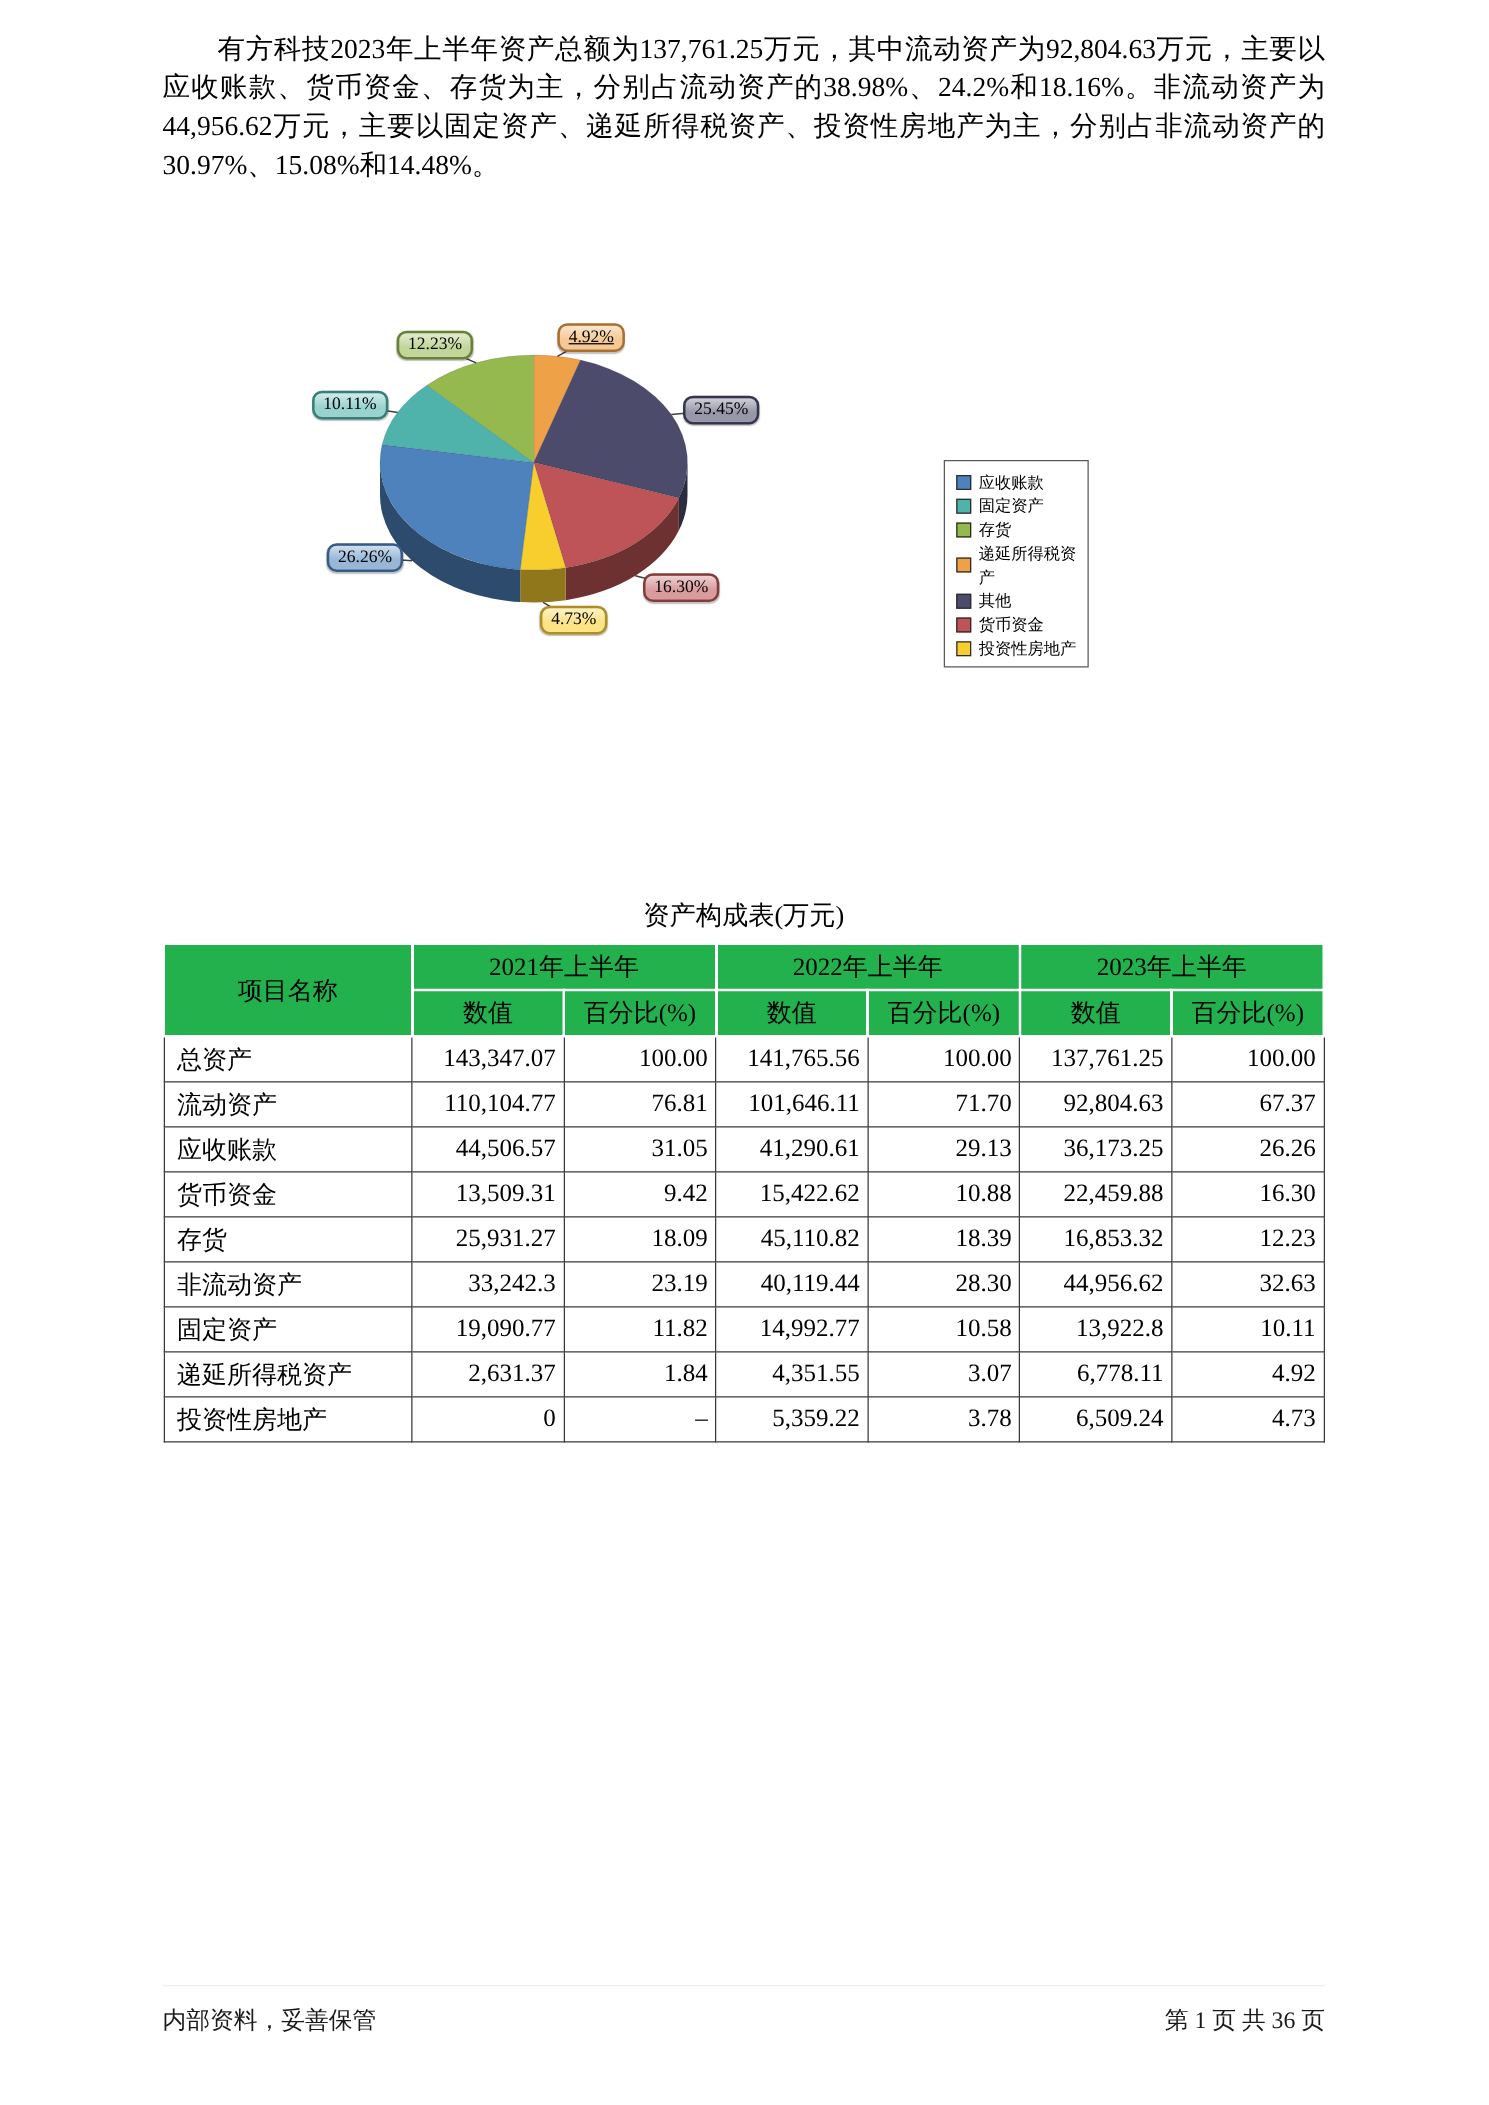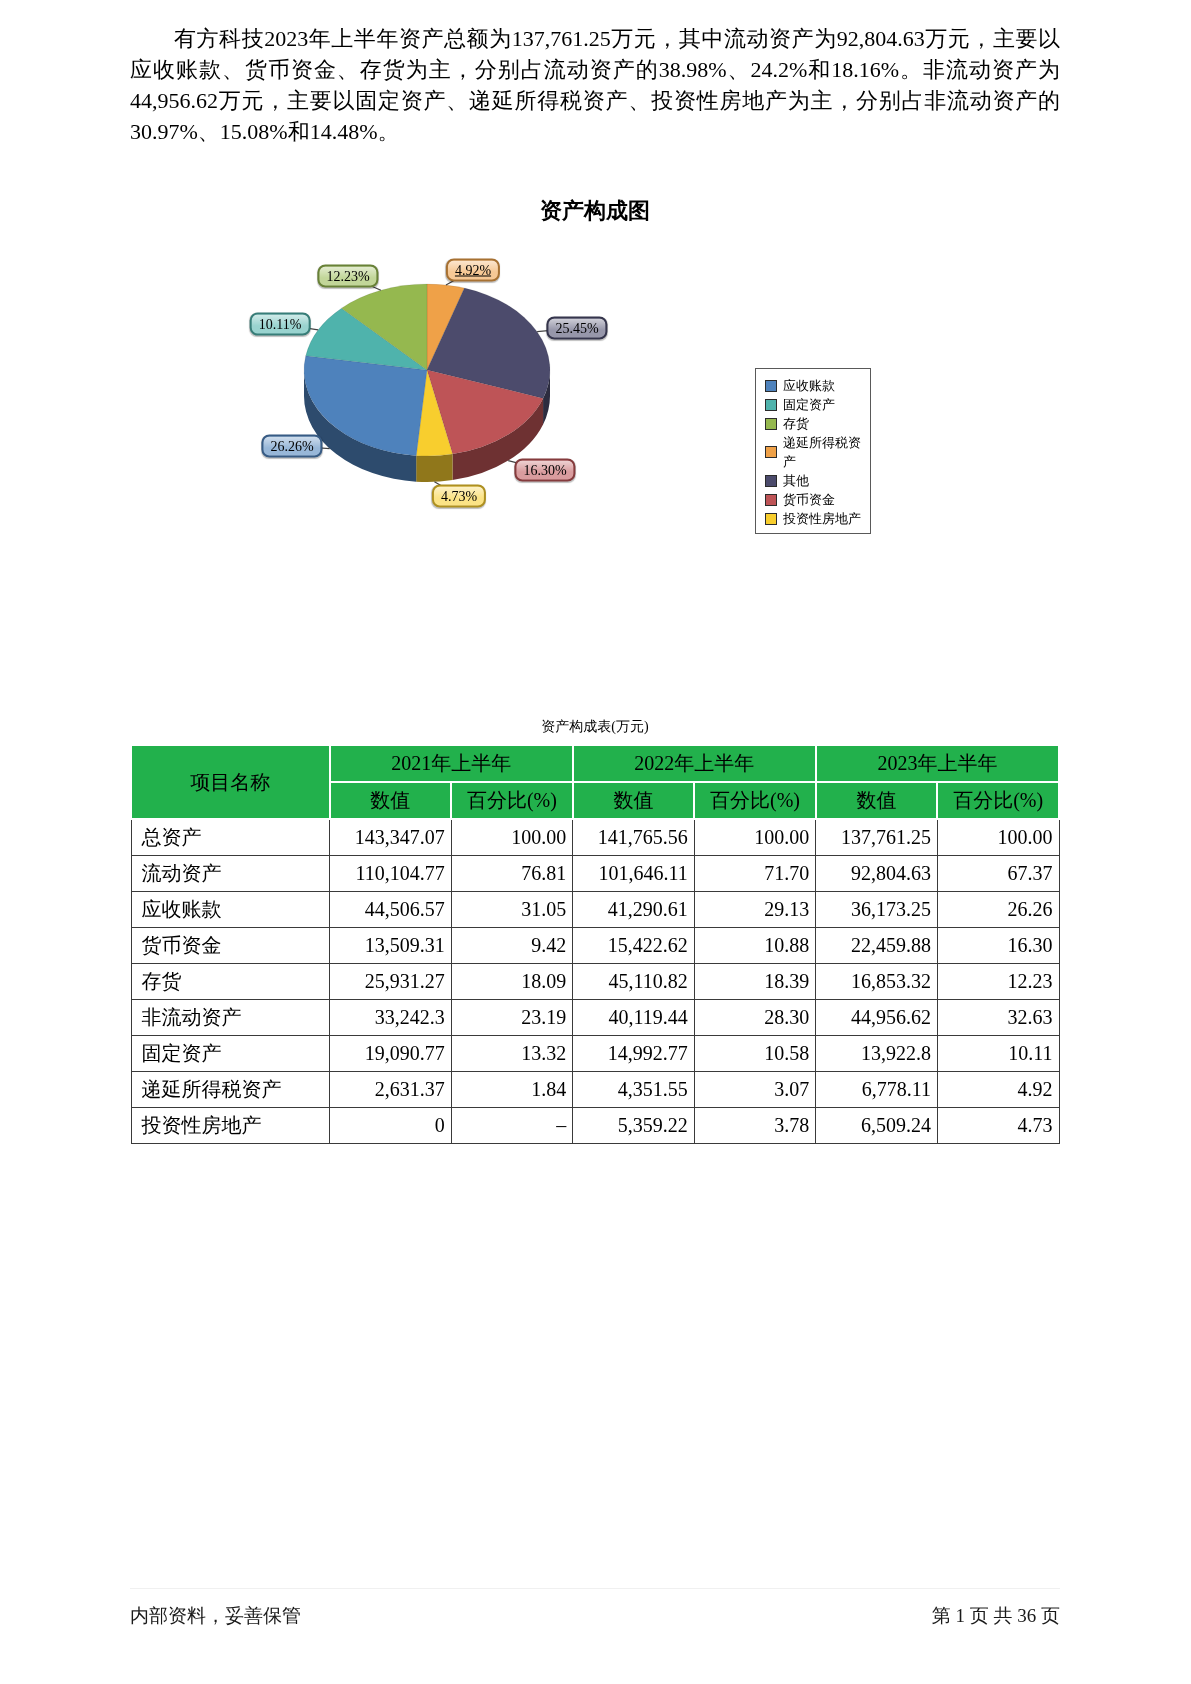--- a/index.html
+++ b/index.html
@@ -38,21 +38,21 @@
     border:2px solid #888;white-space:nowrap;color:#000;
     background-image:linear-gradient(rgba(255,255,255,.55),rgba(255,255,255,0) 60%);
     box-shadow:0 1px 1px rgba(0,0,0,.25);
   }
   .chart-legend{
     position:absolute;left:625px;top:178px;width:96px;
     border:1px solid #595959;background:#fff;padding:7px 9px 5px;
   }
   .legend-item{display:flex;align-items:center;gap:6px;line-height:19px;font-size:13px;}
   .legend-swatch{width:12px;height:12px;flex:0 0 12px;border:1.5px solid #2b2b2b;box-sizing:border-box;}
-  .table-caption{margin-top:158px;text-align:center;font-size:14px;}
+  .table-caption{margin-top:158px;text-align:center;font-size:21px;}
   table.asset-table{
     width:100%;border-collapse:collapse;margin-top:8px;
     border:1px solid #000;table-layout:fixed;
   }
   .asset-table th,.asset-table td{
     font-weight:normal;font-size:20px;height:33px;overflow:hidden;
   }
   .asset-table thead th{
     border:2px solid #ffffff;color:#000;text-align:center;
   }
@@ -67,21 +67,20 @@
     border-top:1px solid #f0f0f0;padding-top:14px;
   }
 </style>
 </head>
 <body>
 
 <div class="content">
   <p class="body-text">有方科技2023年上半年资产总额为137,761.25万元，其中流动资产为92,804.63万元，主要以应收账款、货币资金、存货为主，分别占流动资产的38.98%、24.2%和18.16%。非流动资产为44,956.62万元，主要以固定资产、递延所得税资产、投资性房地产为主，分别占非流动资产的30.97%、15.08%和14.48%。</p>
 
   <div class="figure">
-    <div class="chart-title">资产构成图</div>
     <svg class="pie-svg" width="930" height="370" viewBox="0 0 930 370">
         <path d="M 420 180 A 123 86 0 0 1 413.06479387103866 208.46956547643117 L 413.06479387103866 234.46956547643117 A 123 86 0 0 0 420 206 Z" fill="#2c2c3f"></path>
         <path d="M 413.06479387103866 208.46956547643117 A 123 86 0 0 1 322.54793929109087 264.1244366814587 L 322.54793929109087 290.1244366814587 A 123 86 0 0 0 413.06479387103866 234.46956547643117 Z" fill="#6e3132"></path>
         <path d="M 322.54793929109087 264.1244366814587 A 123 86 0 0 1 286.19430282425856 265.6674903863128 L 286.19430282425856 291.6674903863128 A 123 86 0 0 0 322.54793929109087 290.1244366814587 Z" fill="#90771b"></path>
         <path d="M 286.19430282425856 265.6674903863128 A 123 86 0 0 1 174 180.00000000000003 L 174 206.00000000000003 A 123 86 0 0 0 286.19430282425856 291.6674903863128 Z" fill="#2d4b6d"></path>
         <path d="M 297 180 L 297 94 A 123 86 0 0 1 334.4206072428175 98.07659059109551 Z" fill="#EFA148" stroke="rgba(0,0,0,0.14)" stroke-width="0.6"></path>
         <path d="M 297 180 L 334.4206072428175 98.07659059109551 A 123 86 0 0 1 413.06479387103866 208.46956547643117 Z" fill="#4C4B6C" stroke="rgba(0,0,0,0.14)" stroke-width="0.6"></path>
         <path d="M 297 180 L 413.06479387103866 208.46956547643117 A 123 86 0 0 1 322.54793929109087 264.1244366814587 Z" fill="#BE5457" stroke="rgba(0,0,0,0.14)" stroke-width="0.6"></path>
         <path d="M 297 180 L 322.54793929109087 264.1244366814587 A 123 86 0 0 1 286.19430282425856 265.6674903863128 Z" fill="#F8CE2E" stroke="rgba(0,0,0,0.14)" stroke-width="0.6"></path>
         <path d="M 297 180 L 286.19430282425856 265.6674903863128 A 123 86 0 0 1 175.71390580093265 165.6934081622689 Z" fill="#4E82BC" stroke="rgba(0,0,0,0.14)" stroke-width="0.6"></path>
@@ -212,21 +211,21 @@
           <td class="cell-num">33,242.3</td>
           <td class="cell-num">23.19</td>
           <td class="cell-num">40,119.44</td>
           <td class="cell-num">28.30</td>
           <td class="cell-num">44,956.62</td>
           <td class="cell-num">32.63</td>
         </tr>
         <tr>
           <td class="cell-name">固定资产</td>
           <td class="cell-num">19,090.77</td>
-          <td class="cell-num">13.32</td>
+          <td class="cell-num">11.82</td>
           <td class="cell-num">14,992.77</td>
           <td class="cell-num">10.58</td>
           <td class="cell-num">13,922.8</td>
           <td class="cell-num">10.11</td>
         </tr>
         <tr>
           <td class="cell-name">递延所得税资产</td>
           <td class="cell-num">2,631.37</td>
           <td class="cell-num">1.84</td>
           <td class="cell-num">4,351.55</td>

